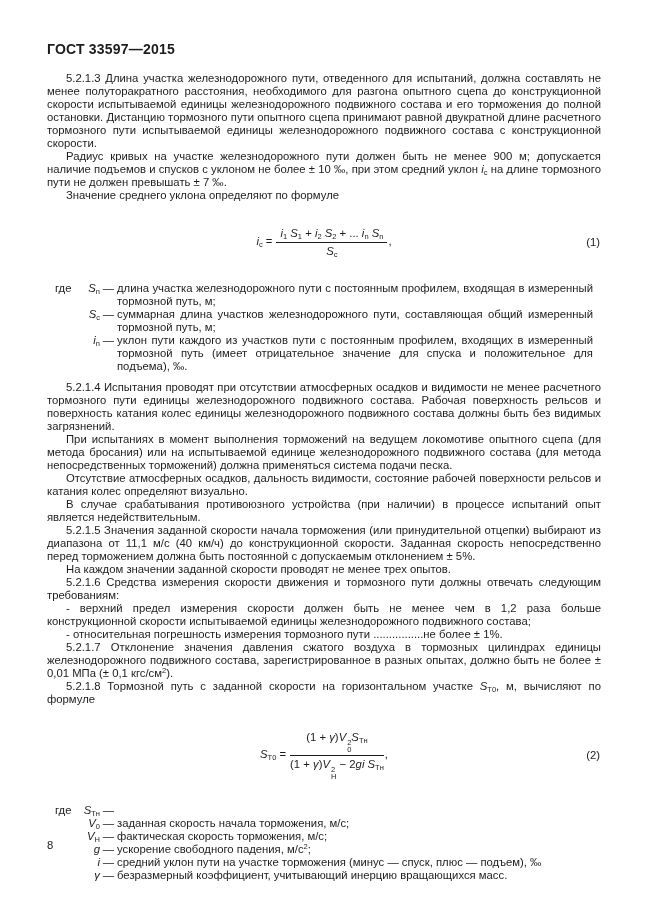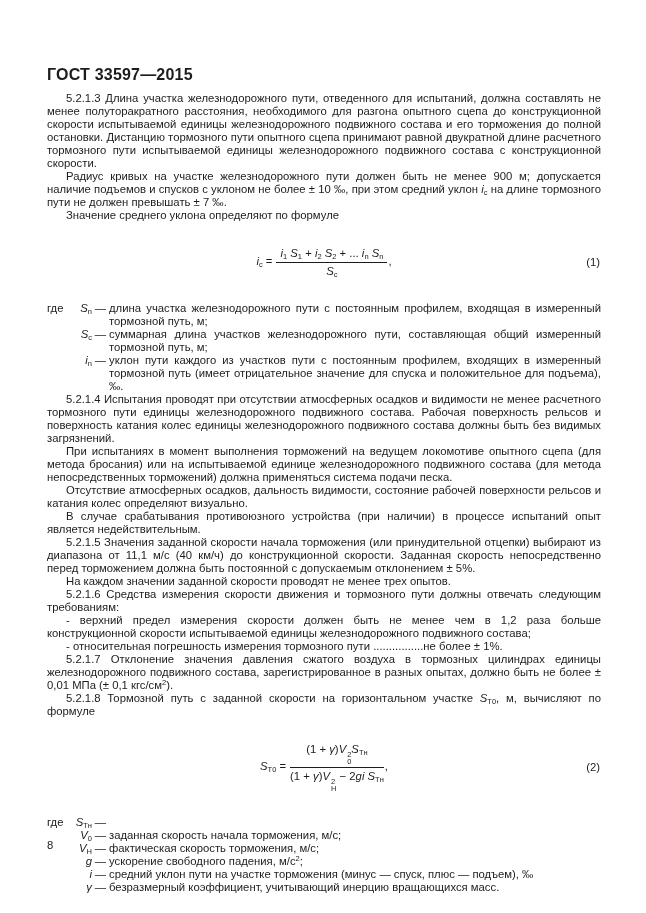--- a/index.html
+++ b/index.html
@@ -1,36 +1,36 @@
 <!DOCTYPE html>
 <html lang="ru"><head>
 <meta charset="utf-8">
 <style>
   html,body{margin:0;padding:0;background:#e8e8e8;}
   .page{
     width:646px;height:913px;background:#ffffff;position:relative;overflow:hidden;
     font-family:"Liberation Sans",sans-serif;font-size:11.3px;line-height:13px;color:#1c1c1c;
     margin:0 auto;
   }
-  .doc-header{position:absolute;left:47px;top:68px;font-weight:bold;font-size:16px;letter-spacing:.2px;}
-  .doc-body{position:absolute;left:47px;top:92px;width:554px;}
+  .doc-header{position:absolute;left:47px;top:43px;font-weight:bold;font-size:14px;letter-spacing:.2px;}
+  .doc-body{position:absolute;left:47px;top:72px;width:554px;}
   .para{margin:0;text-indent:19px;text-align:justify;}
   i{font-style:italic;}
   sub{font-size:7.5px;vertical-align:-2px;line-height:0;}
   sup{font-size:7.5px;vertical-align:4px;line-height:0;}
   .ss{display:inline-flex;flex-direction:column;align-items:flex-start;vertical-align:-4px;line-height:1;margin-left:1px;}
   .ss span{font-size:7.5px;line-height:7px;display:block;}
   .formula-row{position:relative;margin:13px 0;text-align:center;}
   .f-body{display:inline-block;vertical-align:middle;}
   .f-lhs{margin-right:3px;}
   .frac{display:inline-block;vertical-align:middle;margin:11px 1px;}
   .frac .num{display:block;border-bottom:1px solid #1c1c1c;padding:1px 4px 2px;}
   .frac .den{display:block;padding-top:2px;}
   .eq-num{position:absolute;right:1px;top:50%;transform:translateY(-50%);}
-  .deflist{margin:0;}
+  .deflist{margin:8px;}
   .dl-row{display:grid;grid-template-columns:19px 26px 17px 1fr;}
   .dl-term{text-align:right;white-space:nowrap;}
   .dl-dash{text-align:center;}
   .dl-def{text-align:justify;}
   .page-num{position:absolute;left:47px;top:839px;}
 </style>
 </head>
 <body>
 
 <div class="page">

